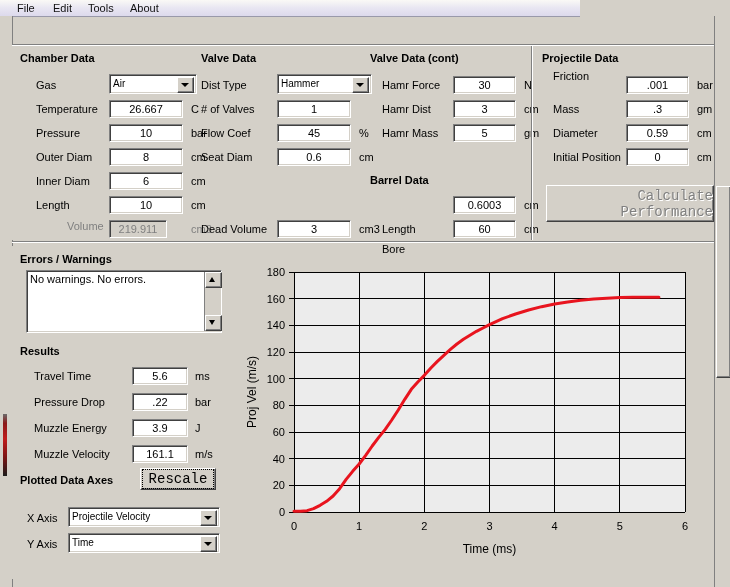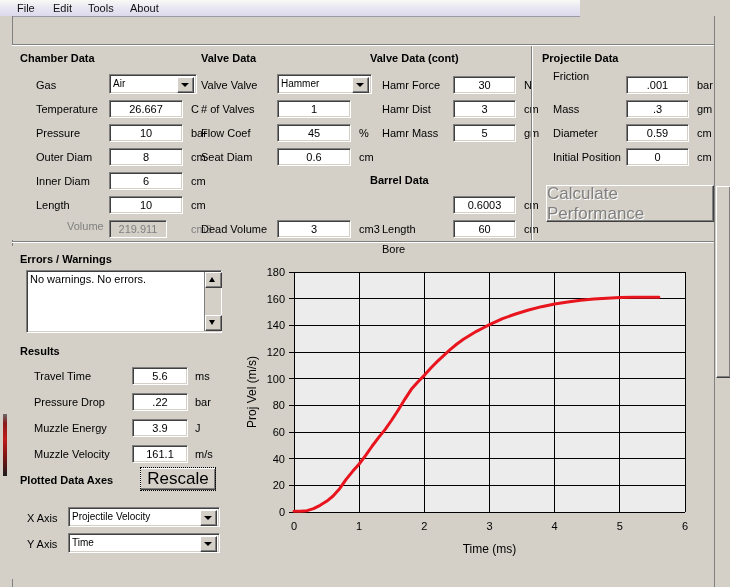--- a/index.html
+++ b/index.html
@@ -59,22 +59,22 @@
 
   
   .panel{position:absolute;background:#d4d0c8;}
   .hr{position:absolute;height:0;border-top:1px solid #808080;border-bottom:1px solid #fff;}
   .vr{position:absolute;width:0;border-left:1px solid #808080;border-right:1px solid #fff;}
 
   
   .btn3d{position:absolute;background:#d4d0c8;
     border:1px solid #fff;border-right-color:#404040;border-bottom-color:#404040;
     box-shadow:inset -1px -1px 0 #808080;
-    font-family:Liberation Sans, sans-serif;font-size:17px;color:#000;
-    display:flex;align-items:center;justify-content:center;box-sizing:border-box;}
+    font-family:Liberation Mono, monospace;font-size:14px;color:#000;
+    display:flex;align-items:center;justify-content:center;box-sizing:border-box;text-align:right;}
   .btn3d.disabled{color:#808080;text-shadow:1px 1px 0 #fff;}
   .btn3d .dashed{border:1px dotted #000;padding:1px 6px;}
 
   
   .tarea{position:absolute;background:#fff;
     border:1px solid #808080;border-right-color:#fff;border-bottom-color:#fff;
     box-shadow:inset 1px 1px 0 #404040, inset -1px -1px 0 #d4d0c8;box-sizing:border-box;}
   .tarea .txt{position:absolute;left:3px;top:2px;font-size:11px;}
   .tasb{position:absolute;right:1px;top:1px;width:15px;bottom:1px;background:#d4d0c8;border-left:1px solid #808080;}
   .tasb .ar{position:absolute;left:0;width:15px;height:14px;background:#d4d0c8;
@@ -143,21 +143,21 @@
     <div class="lbl" style="position:absolute;left:24px;top:153px;">Length</div>
     <input class="tf center" style="position: absolute; left: 97px; top: 150px; width: 74px;" value="10">
     <div class="lbl" style="position:absolute;left:179px;top:153px;">cm</div>
 
     <div class="lbl dim" style="position:absolute;left:24px;top:174px;margin-left:31px;">Volume</div>
     <input class="tf center dimv" readonly="" style="position: absolute; left: 97px; top: 174px; width: 58px;" value="219.911">
     <div class="lbl dim" style="position:absolute;left:179px;top:177px;">cm3</div>
 
     <div class="lbl bold" style="position:absolute;left:189px;top:6px;">Valve Data</div>
 
-    <div class="lbl" style="position:absolute;left:189px;top:33px;">Valve Valve</div>
+    <div class="lbl" style="position:absolute;left:189px;top:33px;">Dist Type</div>
     <div class="cb" style="left:265px;top:28px;width:95px;">
       <div class="txt">Hammer</div>
       <div class="btn"></div>
     </div>
 
     <div class="lbl" style="position:absolute;left:189px;top:57px;"># of Valves</div>
     <input class="tf center" style="position: absolute; left: 265px; top: 54px; width: 74px;" value="1">
 
     <div class="lbl" style="position:absolute;left:189px;top:81px;">Flow Coef</div>
     <input class="tf center" style="position: absolute; left: 265px; top: 78px; width: 74px;" value="45">

